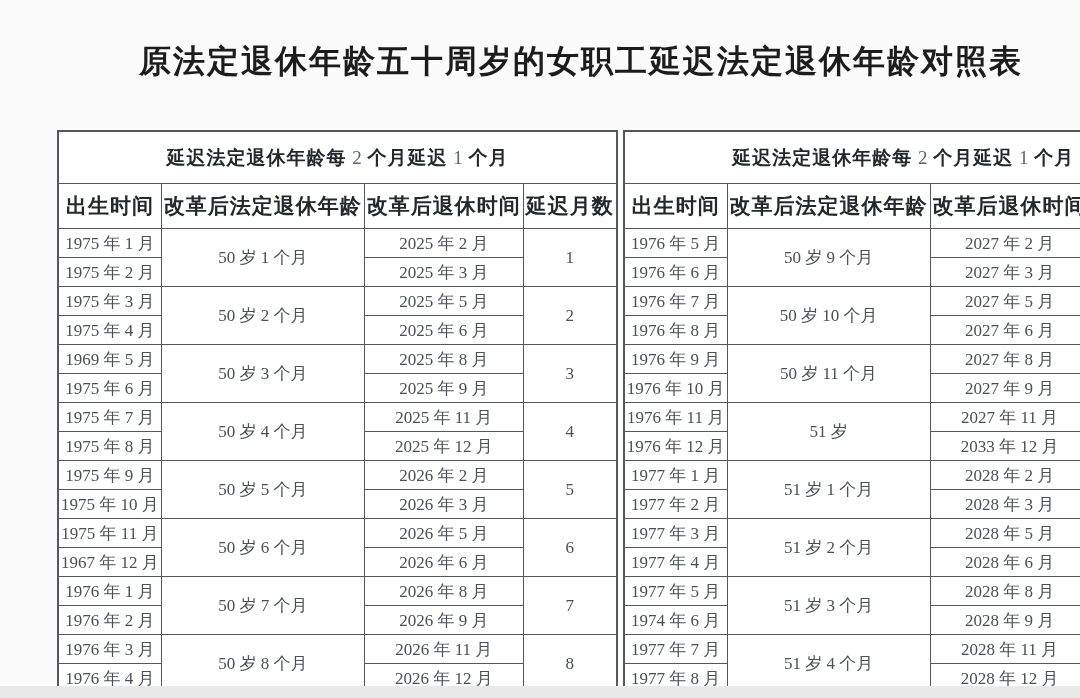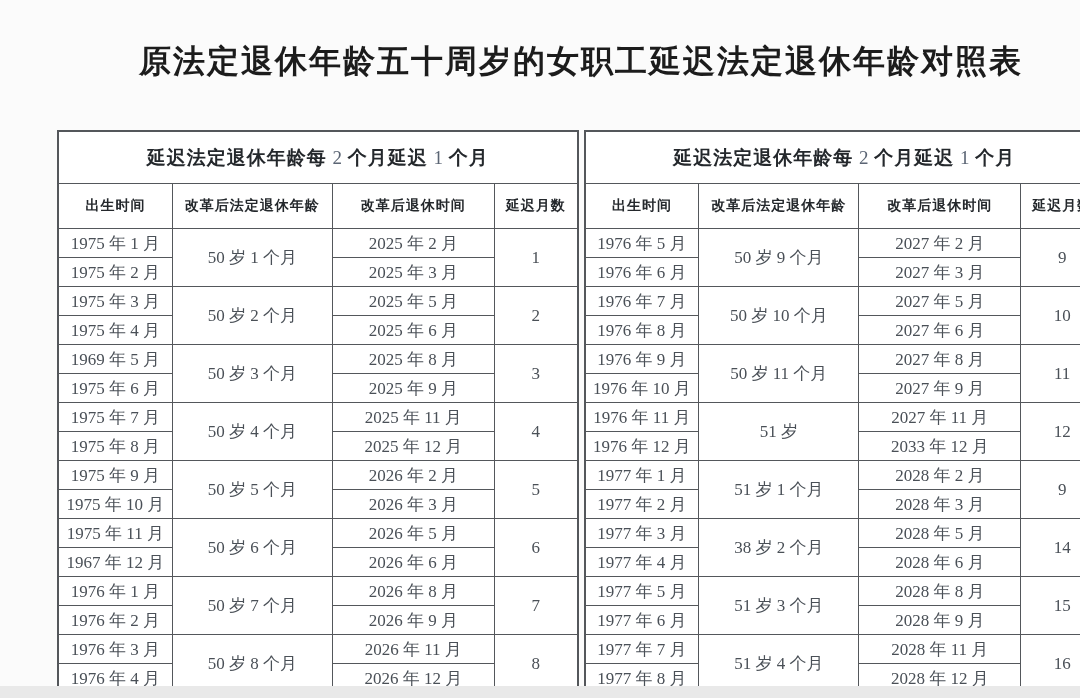--- a/index.html
+++ b/index.html
@@ -49,21 +49,21 @@
     color:var(--header-text,#24282c);
   }
   tr.band .num{
     font-weight:normal;
     letter-spacing:0;
     font-family:"Liberation Serif","DejaVu Serif",serif;
     color:var(--number-text,#5b6574);
   }
   tr.cols th{
     height:44px;
-    font-size:14px;
+    font-size:21px;
     font-weight:bold;
     letter-spacing:1px;
     color:var(--header-text,#24282c);
   }
   tbody td{
     height:28px;
     font-size:17px;
     font-weight:normal;
     color:var(--body-text,#4a5057);
   }
@@ -249,36 +249,36 @@
             <td rowspan="2">51 岁 1 个月</td>
             <td>2028 年 2 月</td>
             <td rowspan="2">9</td>
           </tr>
           <tr>
             <td>1977 年 2 月</td>
             <td>2028 年 3 月</td>
           </tr>
           <tr>
             <td>1977 年 3 月</td>
-            <td rowspan="2">38 岁 2 个月</td>
+            <td rowspan="2">51 岁 2 个月</td>
             <td>2028 年 5 月</td>
             <td rowspan="2">14</td>
           </tr>
           <tr>
             <td>1977 年 4 月</td>
             <td>2028 年 6 月</td>
           </tr>
           <tr>
             <td>1977 年 5 月</td>
             <td rowspan="2">51 岁 3 个月</td>
             <td>2028 年 8 月</td>
             <td rowspan="2">15</td>
           </tr>
           <tr>
-            <td>1977 年 6 月</td>
+            <td>1974 年 6 月</td>
             <td>2028 年 9 月</td>
           </tr>
           <tr>
             <td>1977 年 7 月</td>
             <td rowspan="2">51 岁 4 个月</td>
             <td>2028 年 11 月</td>
             <td rowspan="2">16</td>
           </tr>
           <tr>
             <td>1977 年 8 月</td>

